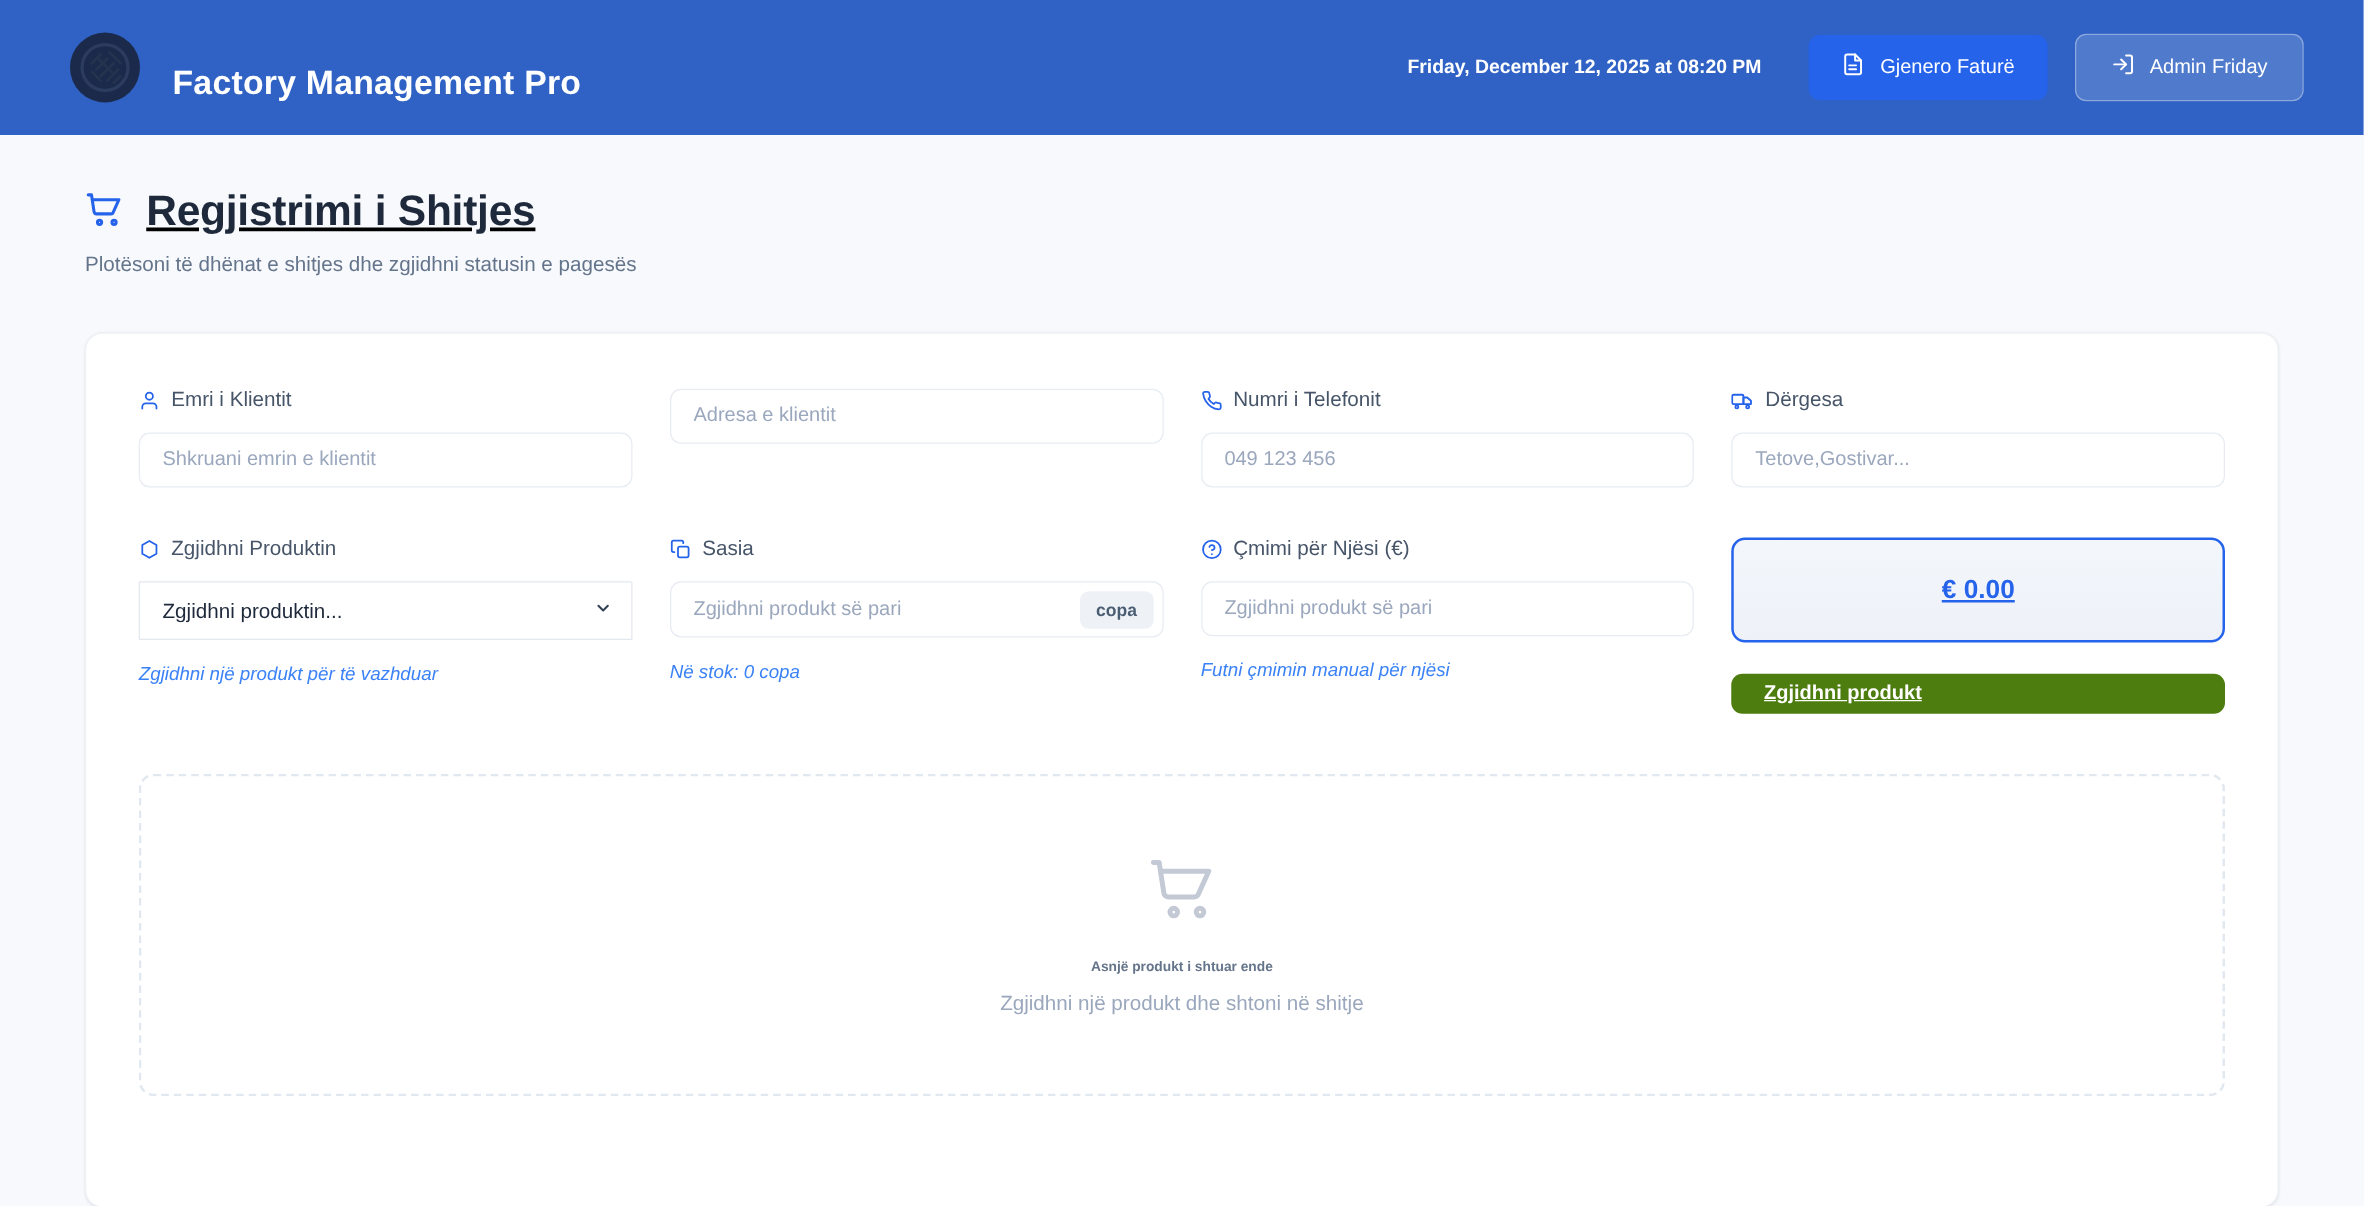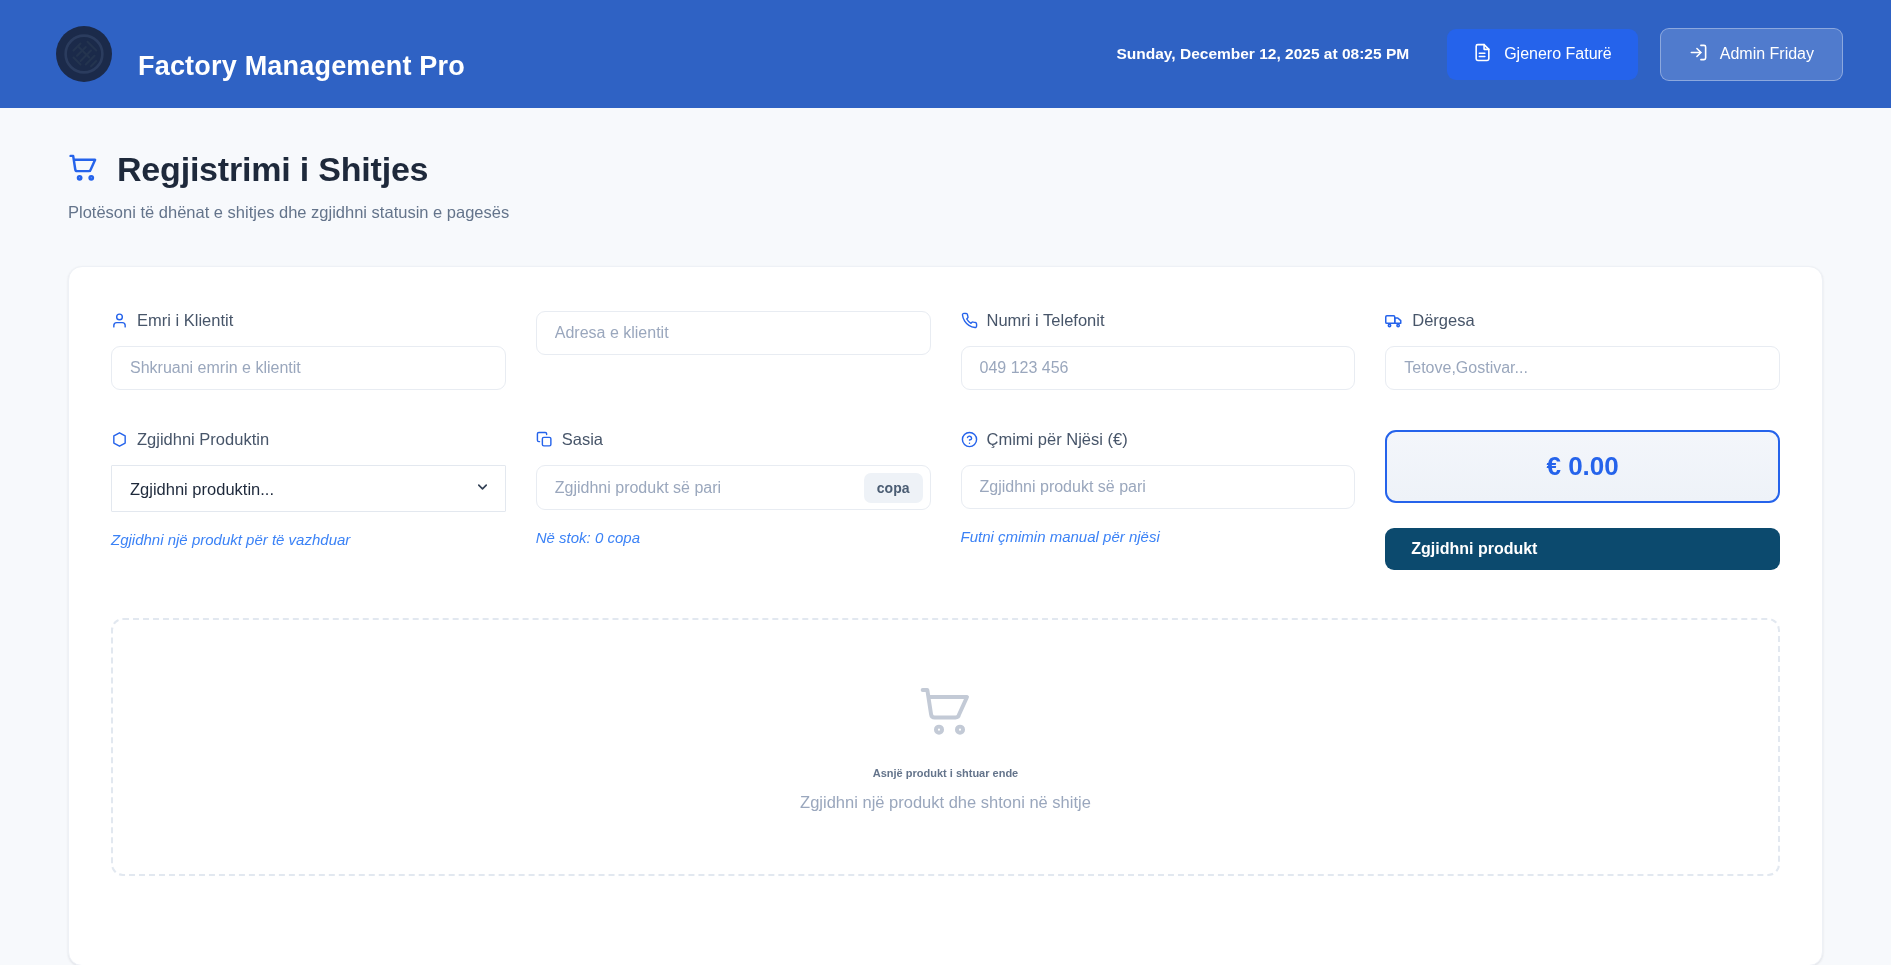--- a/index.html
+++ b/index.html
@@ -65,21 +65,21 @@
     padding: 14px 28px;
     border-radius: 9px;
     border: 1px solid rgba(255,255,255,0.35);
     cursor: pointer;
     white-space: nowrap;
   }
 
   
   .page { padding: 0 68px; }
   .page-head { padding-top: 42px; }
-  .page-title-row { display: flex; align-items: center; gap: 18px; }
+  .page-title-row { display: flex; align-items: center; gap: 18px; text-decoration: underline; }
   .page-title {
     font-size: 34px;
     font-weight: bold;
     color: #1e293b;
     letter-spacing: -.2px;
   }
   .page-sub {
     margin-top: 14px;
     font-size: 16.5px;
     color: #64748b;
@@ -157,41 +157,43 @@
   }
   .helper {
     margin-top: 19px;
     font-size: 15px;
     font-style: italic;
     color: #3b82f6;
   }
 
   
   .total-box {
-    height: 73px;
+    height: 84px;
     border: 2px solid #2563eb;
     border-radius: 11px;
     background: linear-gradient(180deg,#f3f6fb 0%, #eef2f8 100%);
     display: flex; align-items: center; justify-content: center;
-    font-size: 26px; font-weight: bold;
+    font-size: 21px; font-weight: bold;
     color: #2563eb;
+    text-decoration: underline;
   }
   .add-btn {
     margin-top: 25px;
-    height: 42px;
+    height: 32px;
     border: none;
     border-radius: 9px;
-    background: #0c4a6e;
+    background: #4d7c0f;
     color: #ffffff;
     font-size: 16px;
     font-weight: bold;
     display: flex; align-items: center;
     padding-left: 26px;
     width: 100%;
     cursor: not-allowed;
+    text-decoration: underline;
   }
   .row2 { margin-top: 40px; }
   .col-total { display: flex; flex-direction: column; justify-content: flex-start; }
 
   
   .empty {
     margin-top: 48px;
     border: 2px dashed #e2e8f0;
     border-radius: 12px;
     height: 258px;
@@ -215,21 +217,21 @@
       <svg width="42" height="42" viewBox="0 0 48 48" fill="none" stroke="#9fb3d8" stroke-width="2.4" stroke-linecap="round">
         <circle cx="24" cy="24" r="21" stroke="#2b3c5e" stroke-width="3"></circle>
         <path d="M12 20 L20 12 M16 26 L26 16 M20 32 L32 20 M26 36 L36 26 M32 38 L38 32" stroke="#24344f"></path>
         <path d="M12 28 L20 36 M18 16 L30 28 M28 10 L38 20" stroke="#24344f"></path>
       </svg>
     </div>
     <div class="brand-title">Factory Management Pro</div>
   </div>
 
   <div class="topbar-right">
-    <div class="datetime">Sunday, December 12, 2025 at 08:25 PM</div>
+    <div class="datetime">Friday, December 12, 2025 at 08:20 PM</div>
 
     <button class="btn-invoice">
       <span>
         <svg width="19" height="19" viewBox="0 0 24 24" fill="none" stroke="#ffffff" stroke-width="2" stroke-linecap="round" stroke-linejoin="round">
           <path d="M14 2H6a2 2 0 0 0-2 2v16a2 2 0 0 0 2 2h12a2 2 0 0 0 2-2V8z"></path>
           <polyline points="14 2 14 8 20 8"></polyline>
           <line x1="8" y1="13" x2="15" y2="13"></line>
           <line x1="8" y1="17" x2="15" y2="17"></line>
         </svg>
       </span>

